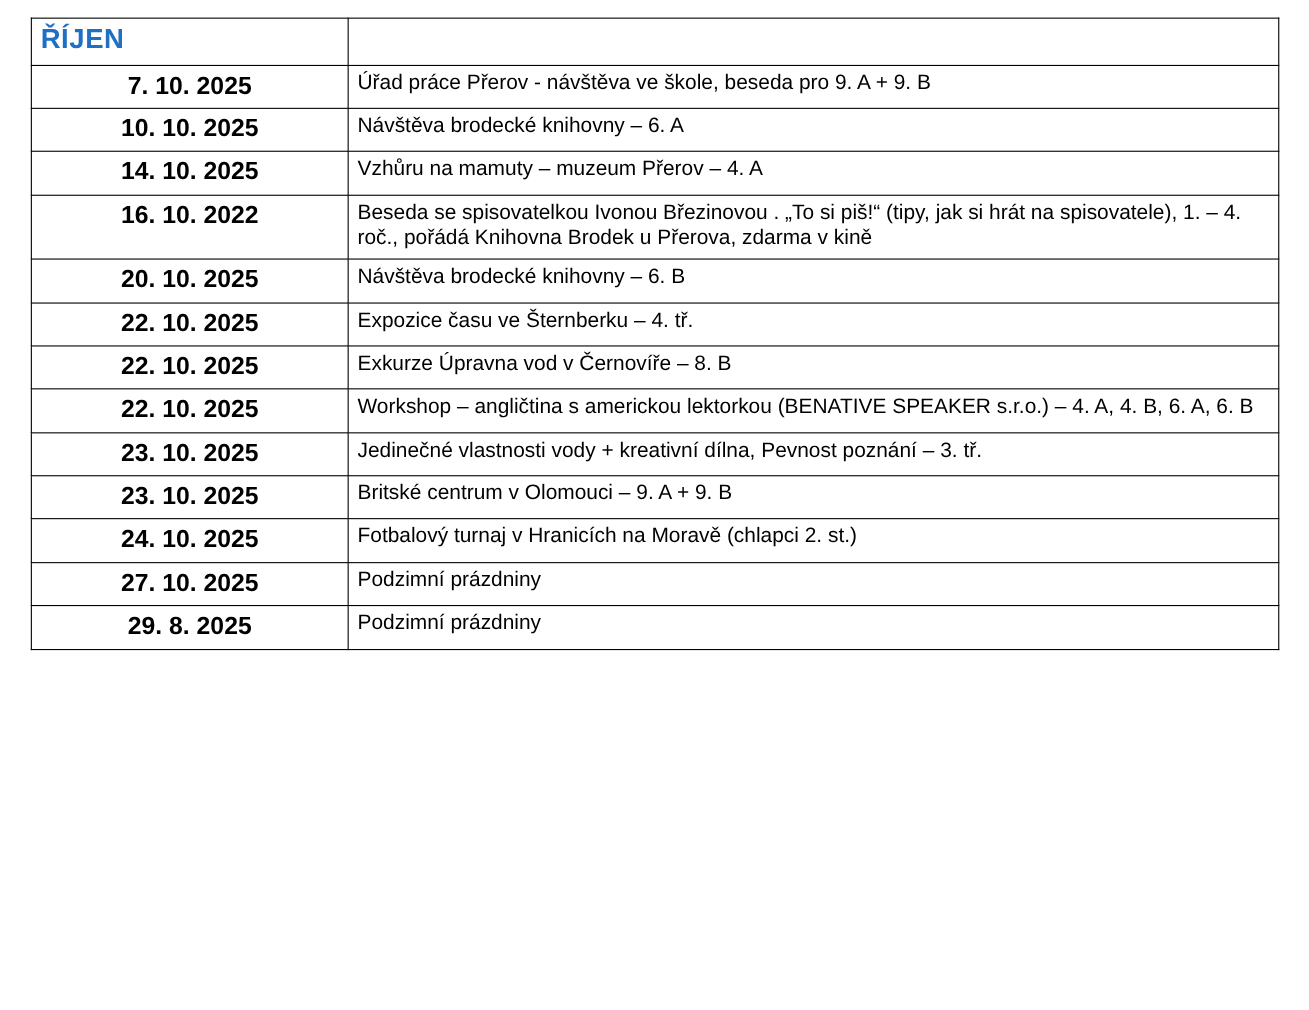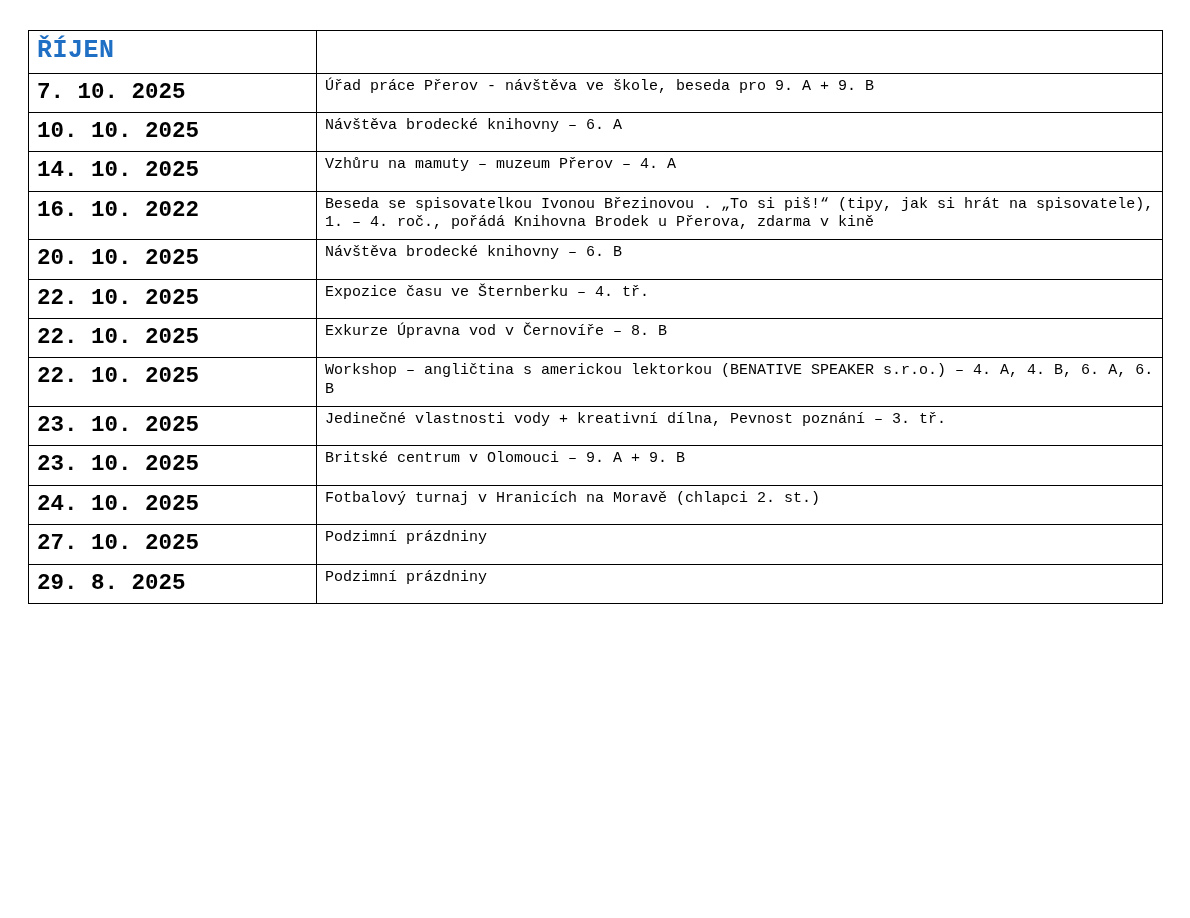--- a/index.html
+++ b/index.html
@@ -11,48 +11,47 @@
     width: 1190px;
     height: 918px;
     font-family: "Liberation Sans", sans-serif;
     color: #000000;
     overflow: hidden;
   }
   .page {
     box-sizing: border-box;
     width: 954px;
     height: 918px;
-    padding: 30px 28px 0 28px;
-    font-family: Liberation Mono, monospace;
+    padding: 16px 28px 0 28px;
   }
   table.schedule {
     border-collapse: collapse;
     table-layout: fixed;
     width: 1134px;
   }
   table.schedule td {
     border: 1px solid #000000;
     vertical-align: top;
     padding: 4px 8px 6px 8px;
     line-height: 1.26;
   }
   col.c-date { width: 288px; }
   col.c-desc { width: 846px; }
 
   td.date {
-    text-align: left;
+    text-align: center;
     font-weight: bold;
     font-size: 22.5px;
     padding-right: 12px;
     white-space: nowrap;
     margin-top: 20px;
   }
   td.desc {
     text-align: left;
-    font-size: 15px;
+    font-size: 19px;
     padding-left: 12px;
   }
   td.month {
     font-weight: bold;
     font-size: 25px;
     color: #1F6FC4;
     text-align: left;
     padding-left: 14px;
     letter-spacing: 0.5px;
   }

